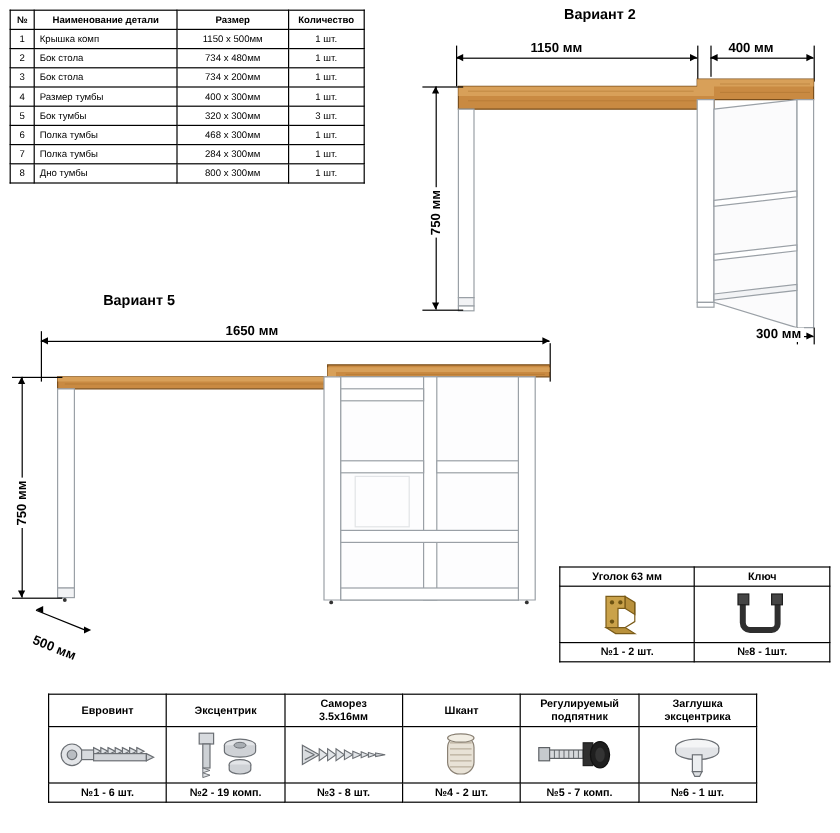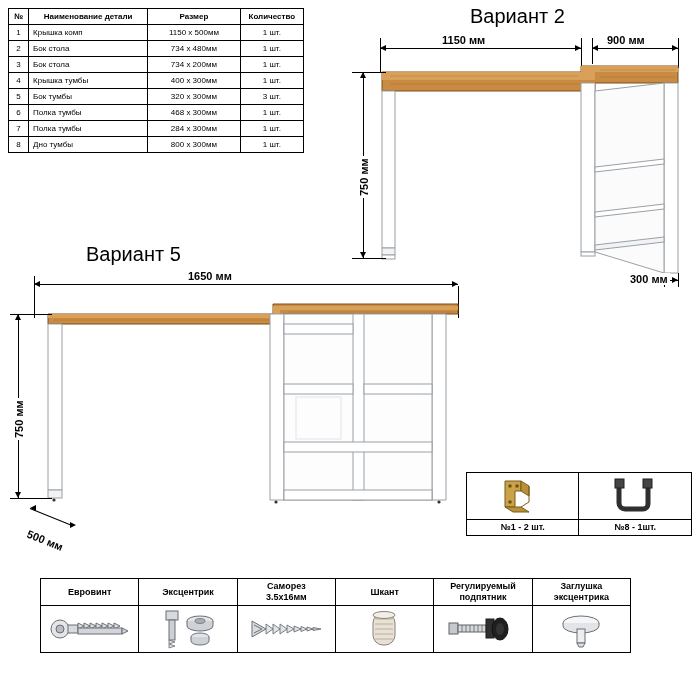--- a/index.html
+++ b/index.html
@@ -14,21 +14,21 @@
   
   #parts-table{left:8px;top:8px;width:296px;border-collapse:collapse;font-size:8px;}
   #parts-table th,#parts-table td{border:1px solid #000;padding:1px 2px;line-height:12px;height:13px;}
   #parts-table th{font-weight:bold;text-align:center;}
   #parts-table td.num{text-align:center;width:16px;}
   #parts-table td.name{text-align:left;width:120px;padding-left:4px;}
   #parts-table td.size{text-align:center;width:96px;}
   #parts-table td.qty{text-align:center;width:60px;}
 
   
-  .variant-title{font-weight:normal;font-size:20px;}
+  .variant-title{font-weight:bold;font-size:12px;}
   #variant2-title{left:470px;top:5px;}
   #variant1-title{left:86px;top:243px;}
 
   
   .dim-line{position:absolute;background:#000;}
   .dim-h{height:1px;}
   .dim-v{width:1px;}
   .ext{position:absolute;background:#000;width:1px;}
   .ext-h{position:absolute;background:#000;height:1px;}
   .arrow{position:absolute;width:0;height:0;}
@@ -78,21 +78,21 @@
       <td class="qty">1 шт.</td>
     </tr>
     <tr>
       <td class="num">3</td>
       <td class="name">Бок стола</td>
       <td class="size">734 x 200мм</td>
       <td class="qty">1 шт.</td>
     </tr>
     <tr>
       <td class="num">4</td>
-      <td class="name">Крышка тумбы</td>
+      <td class="name">Размер тумбы</td>
       <td class="size">400 x 300мм</td>
       <td class="qty">1 шт.</td>
     </tr>
     <tr>
       <td class="num">5</td>
       <td class="name">Бок тумбы</td>
       <td class="size">320 x 300мм</td>
       <td class="qty">3 шт.</td>
     </tr>
     <tr>
@@ -125,21 +125,21 @@
   <div class="dim-line dim-h" style="left:50px;top:18px;width:201px;"></div>
   <div class="arrow arr-l" style="left:50px;top:15px;"></div>
   <div class="arrow arr-r" style="left:245px;top:15px;"></div>
   <div class="dim-label" style="left:110px;top:4px;">1150 мм</div>
 
   <div class="ext" style="left:262px;top:8px;height:26px;"></div>
   <div class="ext" style="left:348px;top:8px;height:30px;"></div>
   <div class="dim-line dim-h" style="left:262px;top:18px;width:86px;"></div>
   <div class="arrow arr-l" style="left:262px;top:15px;"></div>
   <div class="arrow arr-r" style="left:342px;top:15px;"></div>
-  <div class="dim-label" style="left:275px;top:4px;">900 мм</div>
+  <div class="dim-label" style="left:275px;top:4px;">400 мм</div>
 
   <svg width="370" height="250" style="position:absolute;left:0;top:0;">
 
     <polygon points="52,42 251,42 251,36 348,36 348,53 265,53 265,61 52,61" fill="#c98a42" stroke="#7a4f1d" stroke-width="1"></polygon>
     <polygon points="52,42 251,42 251,36 348,36 348,42 265,42 265,50 52,50" fill="#d8a059" stroke="none"></polygon>
 
     <g stroke="#a9712c" stroke-width="0.6" opacity="0.7">
       <line x1="60" y1="46" x2="248" y2="46"></line>
       <line x1="60" y1="54" x2="262" y2="54"></line>
       <line x1="270" y1="40" x2="345" y2="40"></line>
@@ -234,20 +234,24 @@
   <div class="dim-label vert" style="left:5px;top:178px;">750 мм</div>
 
   <div class="dim-line" style="left:22px;top:246px;width:46px;height:1px;transform:rotate(22deg);transform-origin:left center;"></div>
   <div class="arrow arr-l" style="left:22px;top:243px;"></div>
   <div class="arrow arr-r" style="left:62px;top:260px;"></div>
   <div class="dim-label" style="left:20px;top:265px;transform:rotate(22deg);transform-origin:left top;">500 мм</div>
 </div>
 
 <table class="hw-table" id="hw-top">
   <tbody>
+      <tr>
+    <td class="cell hw-name">Уголок 63 мм</td>
+    <td class="cell hw-name">Ключ</td>
+  </tr>
   <tr>
     <td class="cell hw-pic">
       <svg width="56" height="42" viewBox="0 0 56 42">
         <path d="M10 6 h16 v10 h-6 v16 h-10 z" fill="#caa24a" stroke="#7a5b18" stroke-width="1"></path>
         <path d="M26 6 l8 5 v10 l-8 -5 z" fill="#b9913c" stroke="#7a5b18" stroke-width="1"></path>
         <path d="M10 32 l8 5 h16 l-8 -5 z" fill="#b9913c" stroke="#7a5b18" stroke-width="1"></path>
         <path d="M34 11 v16 l-8 5" fill="none" stroke="#7a5b18" stroke-width="1"></path>
         <circle cx="15" cy="11" r="1.8" fill="#6d5313"></circle>
         <circle cx="15" cy="27" r="1.8" fill="#6d5313"></circle>
         <circle cx="22" cy="11" r="1.8" fill="#6d5313"></circle>
@@ -364,14 +368,22 @@
     </td>
     <td class="cell hw-pic">
       <svg width="92" height="44" viewBox="0 0 92 44">
         <ellipse cx="46" cy="16" rx="18" ry="7" fill="#f4f5f6" stroke="#6b6f74" stroke-width="1"></ellipse>
         <path d="M28 16 v3 a18 7 0 0 0 36 0 v-3" fill="#e2e4e7" stroke="#6b6f74" stroke-width="1"></path>
         <rect x="42" y="22" width="8" height="14" fill="#eceef0" stroke="#6b6f74" stroke-width="1"></rect>
         <path d="M42 36 h8 l-2 4 h-4 z" fill="#dcdfe2" stroke="#6b6f74" stroke-width="1"></path>
       </svg>
     </td>
   </tr>
+  <tr>
+    <td class="cell hw-qty">№1 - 6 шт.</td>
+    <td class="cell hw-qty">№2 - 19 комп.</td>
+    <td class="cell hw-qty">№3 - 8 шт.</td>
+    <td class="cell hw-qty">№4 - 2 шт.</td>
+    <td class="cell hw-qty">№5 - 7 комп.</td>
+    <td class="cell hw-qty">№6 - 1 шт.</td>
+  </tr>
 </tbody>
   </table>
 
 </body></html>

